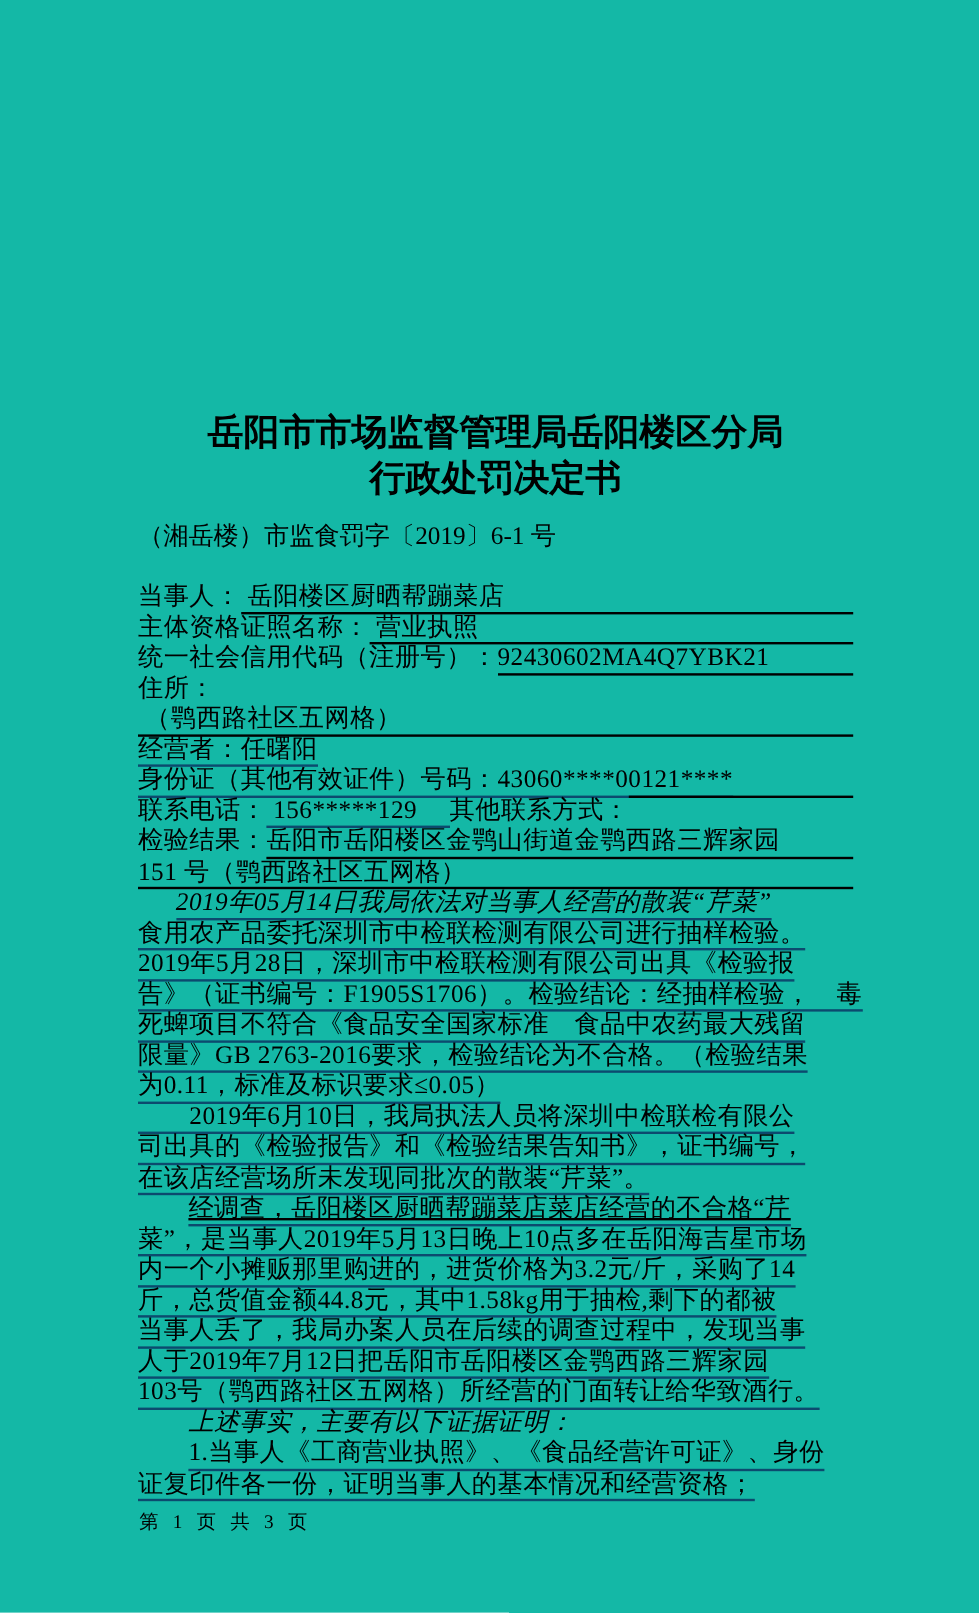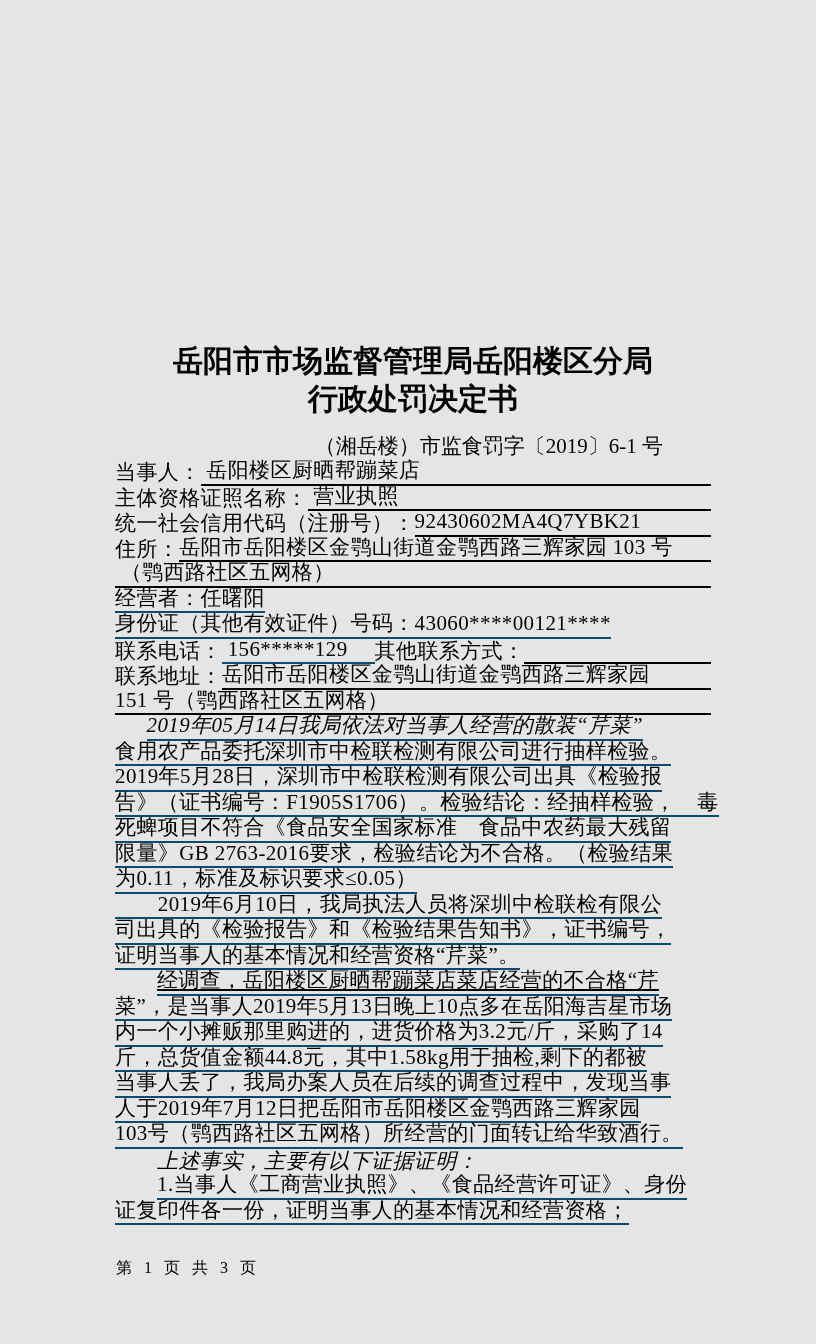--- a/index.html
+++ b/index.html
@@ -1,21 +1,21 @@
 <!DOCTYPE html>
 <html><head>
 <meta charset="utf-8">
 <style>
   * { margin:0; padding:0; box-sizing:border-box; }
   html,body { background:#ffffff; }
   .page {
     position:relative;
     width:816px;
     height:1344px;
-    background:#e5e5e5;
+    background:#14b8a6;
     color:#000000;
     font-family:"Liberation Serif","DejaVu Serif",serif;
     overflow:hidden;
     margin:0 auto;
   }
   .content {
     position:absolute;
     left:115px;
     top:342px;
     width:596px;
@@ -25,32 +25,33 @@
     font-weight:bold;
     font-size:30px;
     line-height:38px;
     text-align:center;
     color:#000000;
   }
   .title-line { display:block; }
   .doc-number {
     font-size:21px;
     line-height:28px;
-    text-align:right;
+    text-align:left;
     padding-right:48px;
     margin-top:14px;
+    margin-bottom:24px;
     white-space:pre;
   }
   .lines {
     font-size:21px;
     letter-spacing:0.4px;
   }
   .line {
     display:flex;
-    align-items:flex-end;
+    align-items:flex-start;
     height:25.5px;
     line-height:25.5px;
     white-space:pre;
   }
   .seg { display:block; }
   .seg.ul { border-bottom:2px solid #0c4a6e; }
   .seg.fill { flex:1 1 auto; border-bottom:2px solid #000000; }
   .footer {
     position:absolute;
     left:116px;
@@ -69,37 +70,37 @@
   <div class="content">
     <h1 class="title">
       <span class="title-line">岳阳市市场监督管理局岳阳楼区分局</span>
       <span class="title-line">行政处罚决定书</span>
     </h1>
     <div class="doc-number">（湘岳楼）市监食罚字〔2019〕6-1 号</div>
     <div class="lines" id="lines">
         <div class="line"><span class="seg">当事人：</span><span class="seg ul fill"> 岳阳楼区厨晒帮蹦菜店</span></div>
         <div class="line"><span class="seg">主体资格证照名称：</span><span class="seg ul fill"> 营业执照</span></div>
         <div class="line"><span class="seg">统一社会信用代码（注册号）：</span><span class="seg ul fill">92430602MA4Q7YBK21</span></div>
-        <div class="line"><span class="seg">住所：</span><span class="seg ul fill">岳阳市岳阳楼区金鹗山街道金鹗西路三辉家园 103 号</span></div>
+        <div class="line"><span class="seg">住所：</span></div>
         <div class="line"><span class="seg ul fill"> （鹗西路社区五网格）</span></div>
         <div class="line"><span class="seg ul">经营者：任曙阳</span></div>
         <div class="line"><span class="seg ul">身份证（其他有效证件）号码：43060****00121****</span></div>
         <div class="line"><span class="seg">联系电话：</span><span class="seg ul"> 156*****129　 </span><span class="seg">其他联系方式：</span><span class="seg ul fill"></span></div>
-        <div class="line"><span class="seg">联系地址：</span><span class="seg ul fill">岳阳市岳阳楼区金鹗山街道金鹗西路三辉家园</span></div>
+        <div class="line"><span class="seg">检验结果：</span><span class="seg ul fill">岳阳市岳阳楼区金鹗山街道金鹗西路三辉家园</span></div>
         <div class="line"><span class="seg ul fill">151 号（鹗西路社区五网格）</span></div>
         <div class="line" style="padding-left: 31.5px; font-style: italic;"><span class="seg ul">2019年05月14日我局依法对当事人经营的散装“芹菜”</span></div>
         <div class="line"><span class="seg ul">食用农产品委托深圳市中检联检测有限公司进行抽样检验。</span></div>
         <div class="line"><span class="seg ul">2019年5月28日，深圳市中检联检测有限公司出具《检验报</span></div>
         <div class="line"><span class="seg ul">告》（证书编号：F1905S1706）。检验结论：经抽样检验，　毒</span></div>
         <div class="line"><span class="seg ul">死蜱项目不符合《食品安全国家标准　食品中农药最大残留</span></div>
         <div class="line"><span class="seg ul">限量》GB 2763-2016要求，检验结论为不合格。（检验结果</span></div>
         <div class="line"><span class="seg ul">为0.11，标准及标识要求≤0.05）</span></div>
         <div class="line"><span class="seg ul">　　2019年6月10日，我局执法人员将深圳中检联检有限公</span></div>
         <div class="line"><span class="seg ul">司出具的《检验报告》和《检验结果告知书》，证书编号，</span></div>
-        <div class="line"><span class="seg ul">证明当事人的基本情况和经营资格“芹菜”。</span></div>
+        <div class="line"><span class="seg ul">在该店经营场所未发现同批次的散装“芹菜”。</span></div>
         <div class="line" style="padding-left: 42px; text-decoration: underline;"><span class="seg ul">经调查，岳阳楼区厨晒帮蹦菜店菜店经营的不合格“芹</span></div>
         <div class="line"><span class="seg ul">菜”，是当事人2019年5月13日晚上10点多在岳阳海吉星市场</span></div>
         <div class="line"><span class="seg ul">内一个小摊贩那里购进的，进货价格为3.2元/斤，采购了14</span></div>
         <div class="line"><span class="seg ul">斤，总货值金额44.8元，其中1.58kg用于抽检,剩下的都被</span></div>
         <div class="line"><span class="seg ul">当事人丢了，我局办案人员在后续的调查过程中，发现当事</span></div>
         <div class="line"><span class="seg ul">人于2019年7月12日把岳阳市岳阳楼区金鹗西路三辉家园</span></div>
         <div class="line"><span class="seg ul">103号（鹗西路社区五网格）所经营的门面转让给华致酒行。</span></div>
         <div class="line" style="padding-left: 42px; font-style: italic;"><span class="seg">上述事实，主要有以下证据证明：</span></div>
         <div class="line" style="padding-left: 42px;"><span class="seg ul">1.当事人《工商营业执照》、《食品经营许可证》、身份</span></div>
         <div class="line"><span class="seg ul">证复印件各一份，证明当事人的基本情况和经营资格；</span></div>

